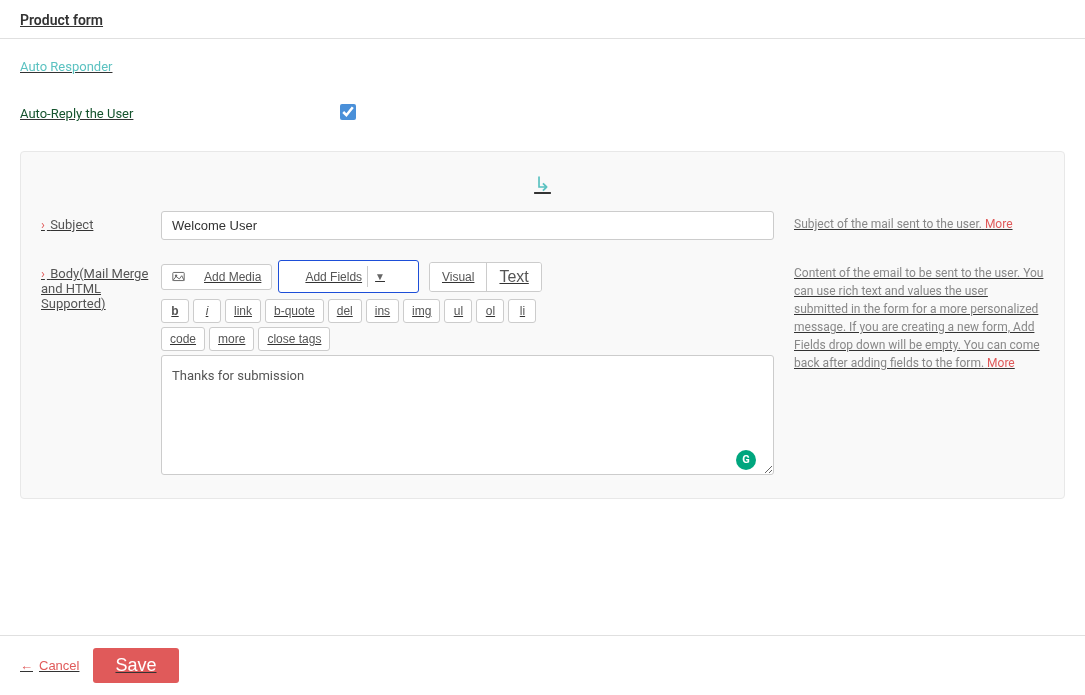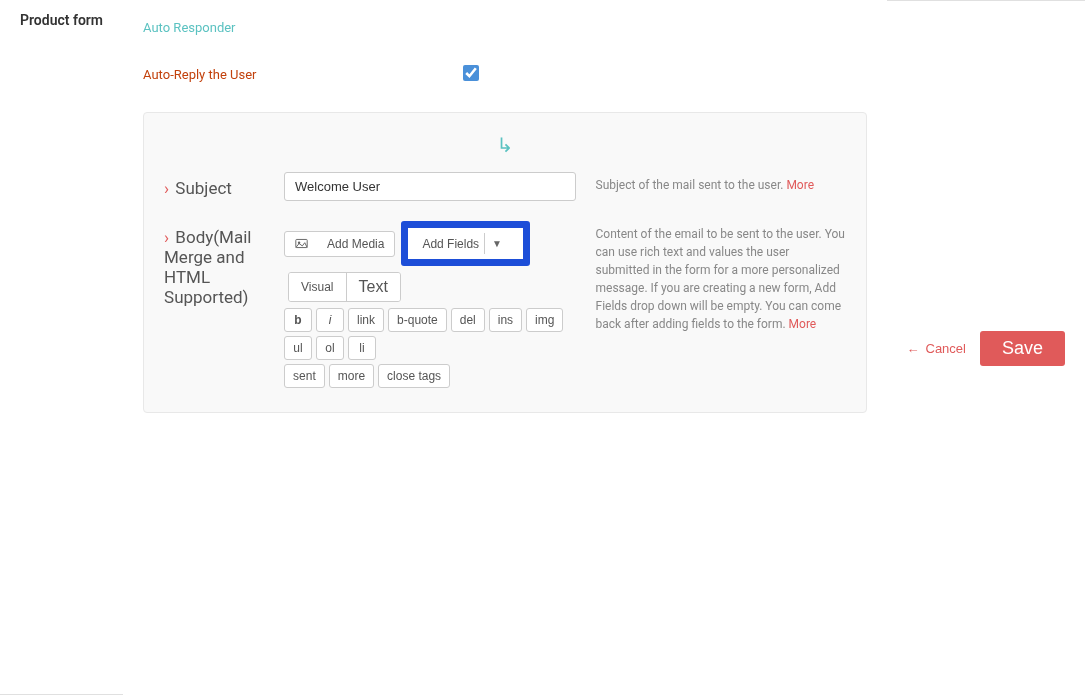--- a/index.html
+++ b/index.html
@@ -7,21 +7,22 @@
       font-family: -apple-system, BlinkMacSystemFont, "Segoe UI", Roboto, sans-serif;
       font-size: 13px;
       background: #fff;
       color: #333;
     }
     .page-wrapper {
       width: 1085px;
       min-height: 695px;
       background: #fff;
       display: flex;
-      flex-direction: row;
+      flex-direction: column;
+      text-decoration: underline;
     }
     .page-header {
       padding: 12px 20px 10px 20px;
       border-bottom: 1px solid #e0e0e0;
     }
     .page-title {
       font-size: 14px;
       font-weight: 600;
       color: #333;
     }
@@ -38,21 +39,21 @@
       display: flex;
       align-items: flex-start;
       margin-bottom: 20px;
       padding: 10px 0;
     }
     .form-label {
       width: 320px;
       min-width: 320px;
       padding-right: 34px;
       font-size: 13px;
-      color: #c2410c;
+      color: #14532d;
       padding-top: 2px;
     }
     .form-control-area {
       flex: 1;
       max-width: 420px;
     }
     .form-hint {
       width: 280px;
       min-width: 280px;
       padding-left: 20px;
@@ -89,21 +90,21 @@
       text-align: center;
     }
     .subject-row {
       display: flex;
       align-items: flex-start;
       margin-bottom: 20px;
     }
     .field-label {
       width: 120px;
       min-width: 120px;
-      font-size: 17px;
+      font-size: 13px;
       color: #555;
       padding-top: 6px;
     }
     .field-label .required {
       color: #e05a5a;
       margin-right: 2px;
     }
     .field-input-area {
       flex: 1;
     }
@@ -149,22 +150,22 @@
       background: #fff;
       border-radius: 3px;
       font-size: 12px;
       color: #555;
       cursor: pointer;
     }
     .btn-add-fields {
       display: flex;
       align-items: center;
       gap: 5px;
-      padding: 5px 14px;
-      border: 7px solid #1d4ed8;
+      padding: 5px 26px;
+      border: 1px solid #1d4ed8;
       background: #fff;
       border-radius: 3px;
       font-size: 12px;
       color: #555;
       cursor: pointer;
     }
     .btn-visual-text {
       display: flex;
       border: 1px solid #ccc;
       border-radius: 3px;
@@ -347,25 +348,29 @@
             <button class="fmt-btn">link</button>
             <button class="fmt-btn">b-quote</button>
             <button class="fmt-btn">del</button>
             <button class="fmt-btn">ins</button>
             <button class="fmt-btn">img</button>
             <button class="fmt-btn">ul</button>
             <button class="fmt-btn">ol</button>
             <button class="fmt-btn">li</button>
           </div>
           <div class="format-bar">
-            <button class="fmt-btn">sent</button>
+            <button class="fmt-btn">code</button>
             <button class="fmt-btn">more</button>
             <button class="fmt-btn">close tags</button>
           </div>
 
+          <div class="editor-container">
+            <textarea class="editor-body" rows="5" style="">Thanks for submission</textarea>
+            <div class="grammarly-icon">G</div>
+          </div>
 
         </div>
         <div class="field-hint">
           <span>Content of the email to be sent to the user. You can use rich text and values the user submitted in the form for a more personalized message. If you are creating a new form, Add Fields drop down will be empty. You can come back after adding fields to the form.</span>
           <a href="#">More</a>
         </div>
       </div>
 
     </div>
   </div>

